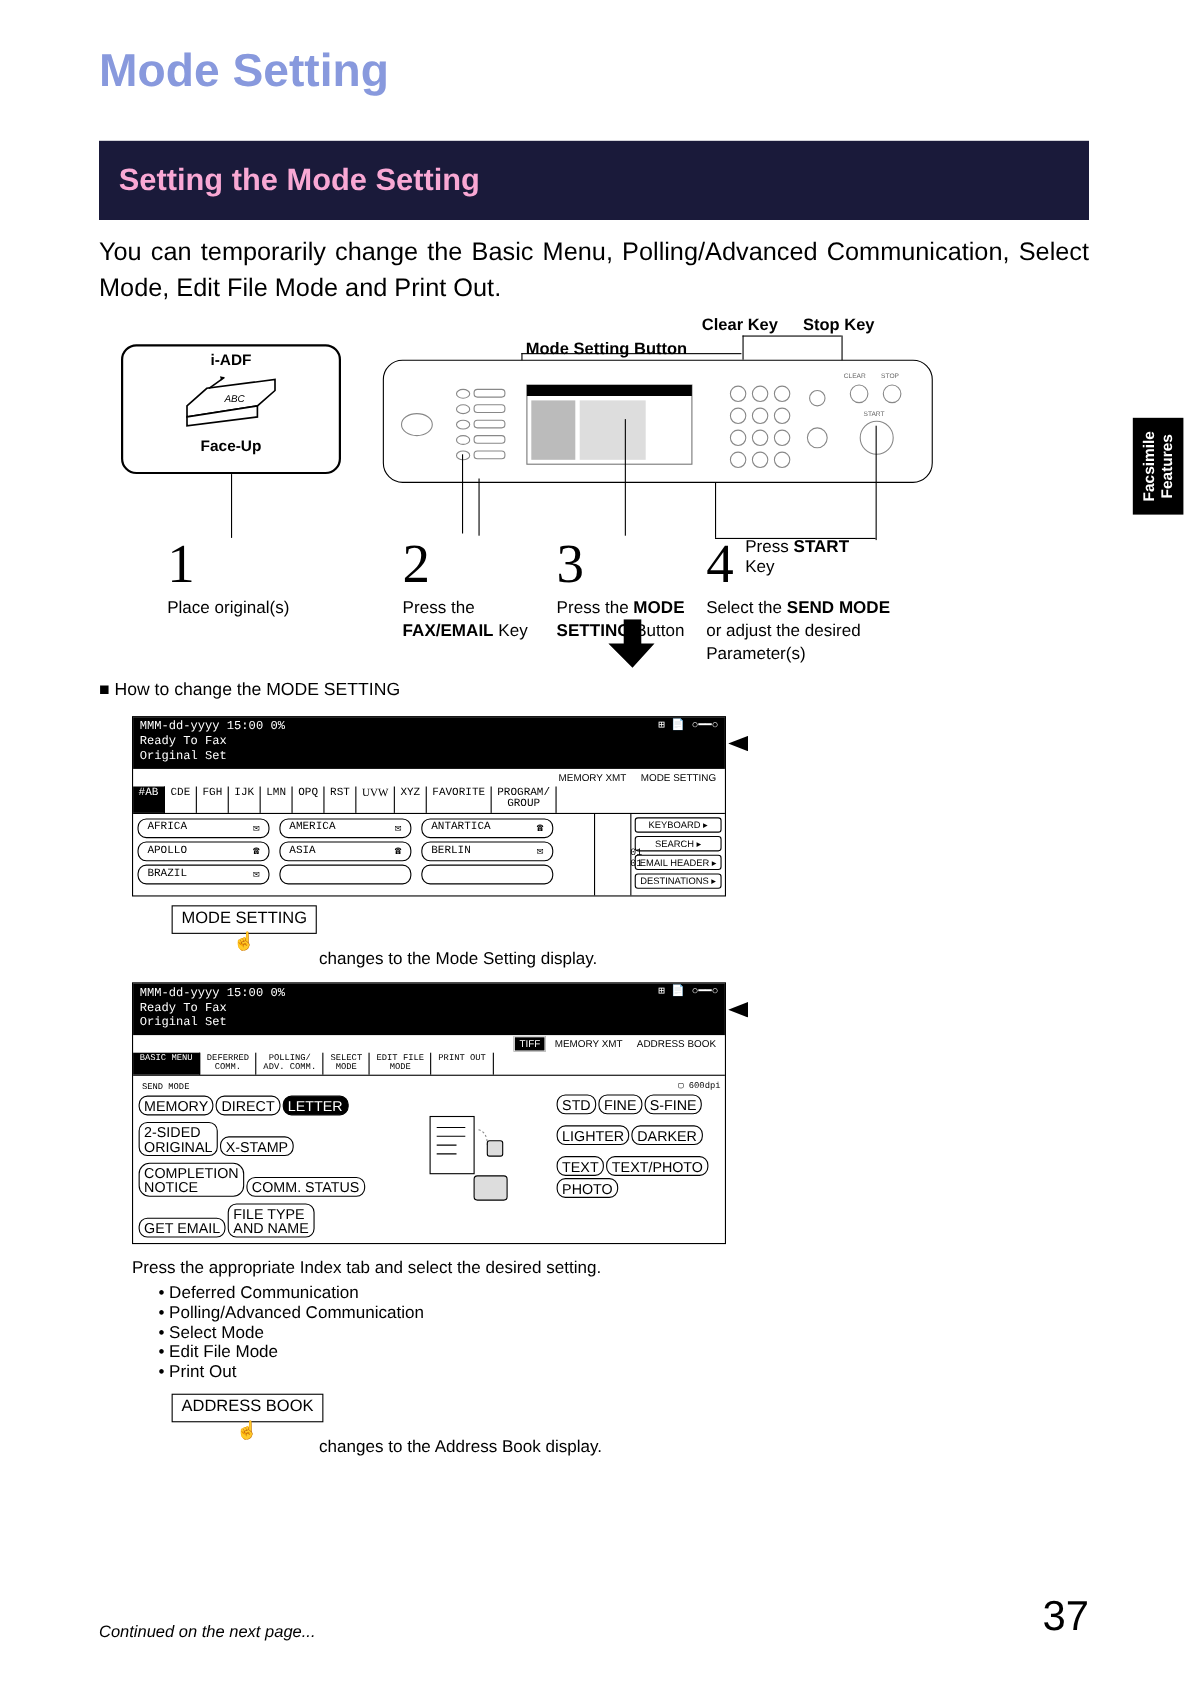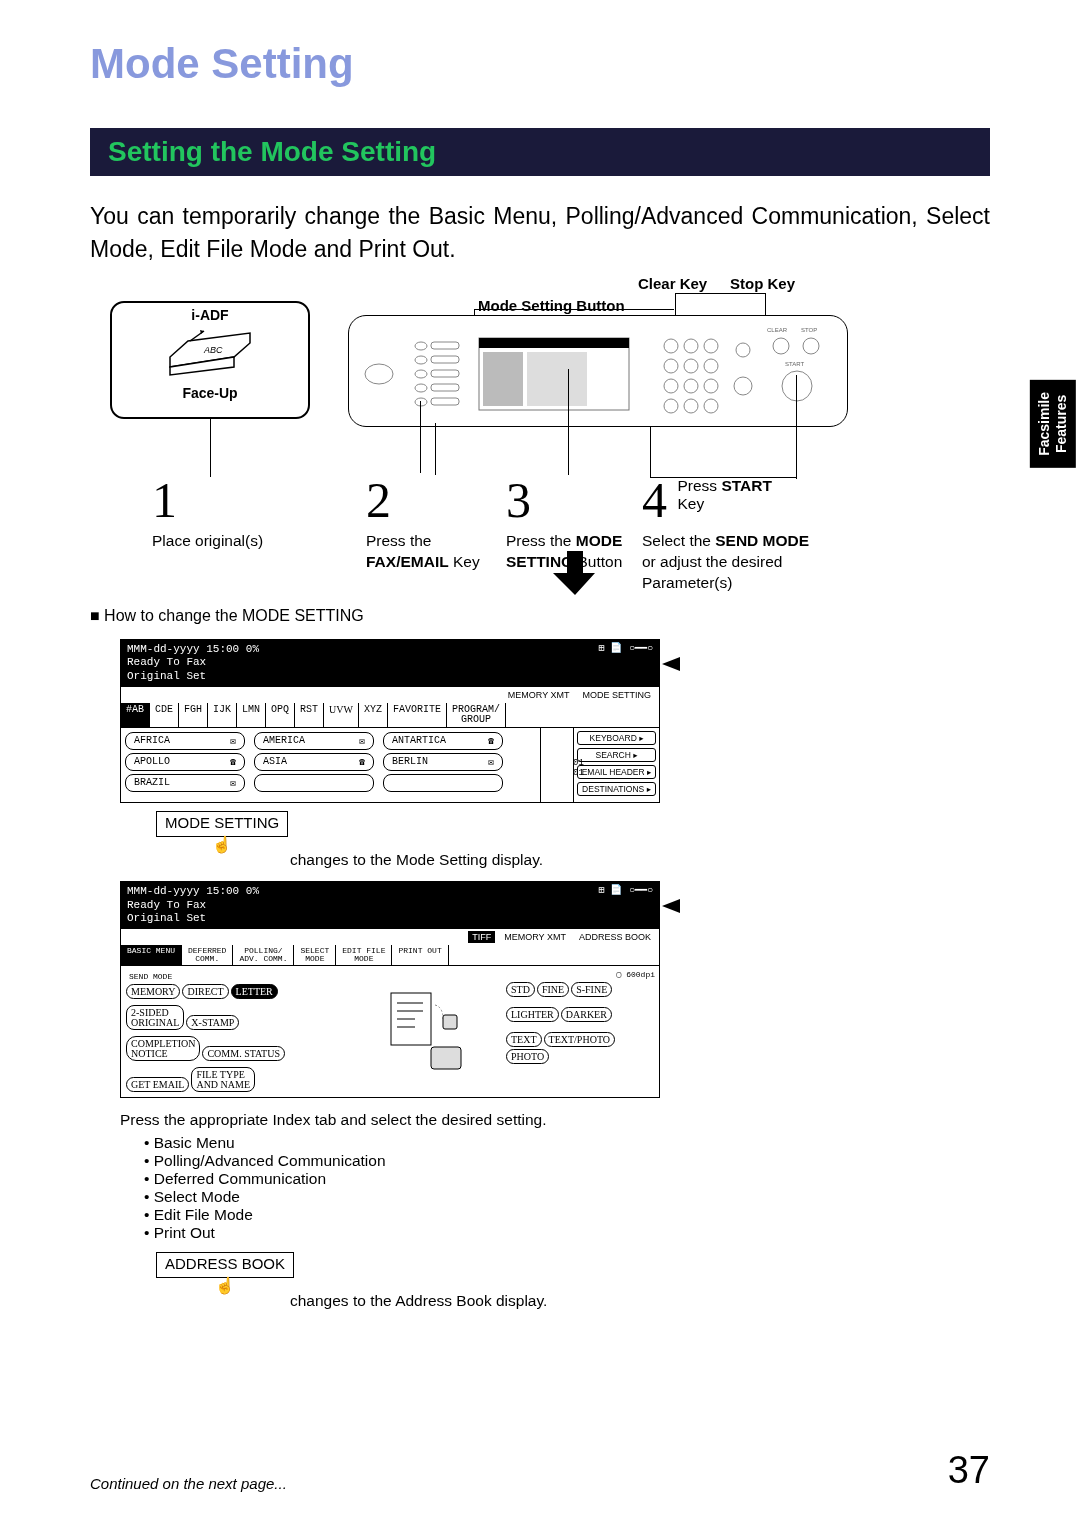--- a/index.html
+++ b/index.html
@@ -12,25 +12,25 @@
       padding: 40px 90px 30px 90px;
     }
     .page-title {
       font-size: 42px;
       font-weight: bold;
       color: #8899dd;
       margin-bottom: 40px;
     }
     .section-bar {
       background: #1a1a3a;
-      color: #22c55e;
+      color: #f9a8d4;
       font-size: 28px;
       font-weight: bold;
-      padding: 8px 18px;
-      margin-bottom: 24px;
+      padding: 20px 18px;
+      margin-bottom: 12px;
     }
     .intro-text {
       font-size: 23px;
       line-height: 1.45;
       text-align: justify;
       margin-bottom: 12px;
     }
     .side-tab {
       position: absolute;
       right: 50px;
@@ -209,24 +209,24 @@
       display: flex;
       gap: 6px;
     }
     .s2-left { width: 230px; }
     .s2-mid { flex:1; display:flex; align-items:center; justify-content:center; }
     .s2-right { width: 150px; }
     .pill {
       border: 1px solid #000;
       border-radius: 8px;
       padding: 1.5px 4px;
-      font-size: 10px;
+      font-size: 13px;
       display: inline-block;
       margin: 1px;
-      font-family: Liberation Serif, serif;
+      font-family: Liberation Sans, sans-serif;
     }
     .pill.dark { background: #000; color: #fff; }
     .instruct {
       font-size: 15.5px;
       margin-top: 10px;
       margin-left: 30px;
       line-height: 1.55;
     }
     .bullets { margin-left: 54px; margin-top: 2px; }
     .footer {
@@ -531,23 +531,22 @@
     </div>
   </div>
 </div>
 <svg style="position:absolute;left:542px;top:18px;" width="18" height="14">
       <path d="M18 0 v14 L0 7 Z" fill="#000"></path>
     </svg>
 </div>
 
 <div class="instruct">Press the appropriate Index tab and select the desired setting.</div>
 <div class="bullets" id="bullets">
-    <div style="font-size: 15.5px;">• Basic Menu</div>
+    <div style="font-size: 15.5px;">• Deferred Communication</div>
     <div style="font-size: 15.5px;">• Polling/Advanced Communication</div>
-    <div style="font-size: 15.5px;">• Deferred Communication</div>
     <div style="font-size: 15.5px;">• Select Mode</div>
     <div style="font-size: 15.5px;">• Edit File Mode</div>
     <div style="font-size: 15.5px;">• Print Out</div>
   </div>
 
 <div class="touch-btn" style="margin-top:10px;">
   <span>ADDRESS BOOK</span>
   <span class="hand">☝</span>
 </div>
 <div class="caption-after">changes to the Address Book display.</div>

